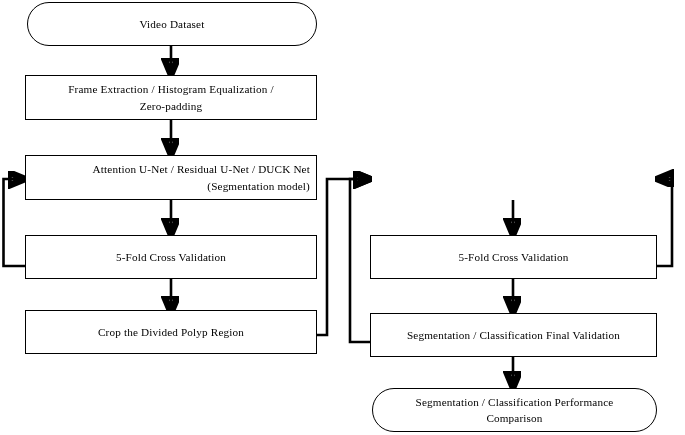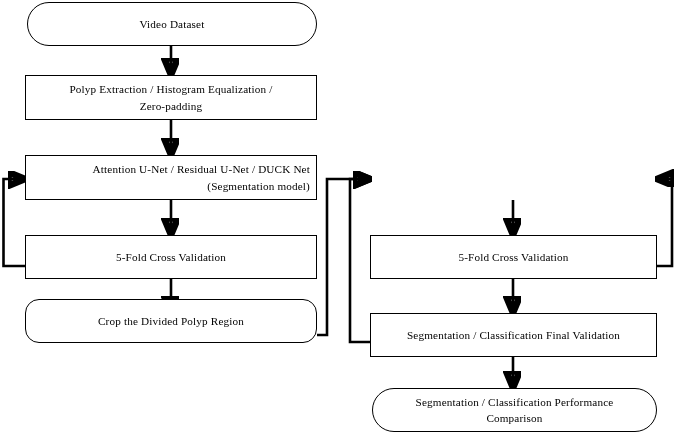--- a/index.html
+++ b/index.html
@@ -70,34 +70,34 @@
     <path d="M370,342 L350,342 L350,179 L368,179" marker-end="url(#ah)"></path>
 
     <line x1="513" y1="357" x2="513" y2="386" marker-end="url(#ah)"></line>
   </svg>
 
   <div class="node rounded" style="left:27px;top:2px;width:290px;height:44px;">
     <span class="txt">Video Dataset</span>
   </div>
 
   <div class="node" style="left:25px;top:75px;width:292px;height:45px;">
-    <span class="txt">Polyp Extraction / Histogram Equalization /
+    <span class="txt">Frame Extraction / Histogram Equalization /
 Zero-padding</span>
   </div>
 
   <div class="node" style="left:25px;top:155px;width:292px;height:45px;text-align:right;">
     <span class="txt">Attention U-Net / Residual U-Net / DUCK Net
 (Segmentation model)</span>
   </div>
 
   <div class="node" style="left:25px;top:235px;width:292px;height:44px;">
     <span class="txt">5-Fold Cross Validation</span>
   </div>
 
-  <div class="node" style="left:25px;top:299px;width:292px;height:44px;border-radius:14px;">
+  <div class="node" style="left:25px;top:310px;width:292px;height:44px;">
     <span class="txt">Crop the Divided Polyp Region</span>
   </div>
 
 
   <div class="node" style="left:370px;top:235px;width:287px;height:44px;">
     <span class="txt">5-Fold Cross Validation</span>
   </div>
 
   <div class="node" style="left:370px;top:313px;width:287px;height:44px;">
     <span class="txt">Segmentation / Classification Final Validation</span>

